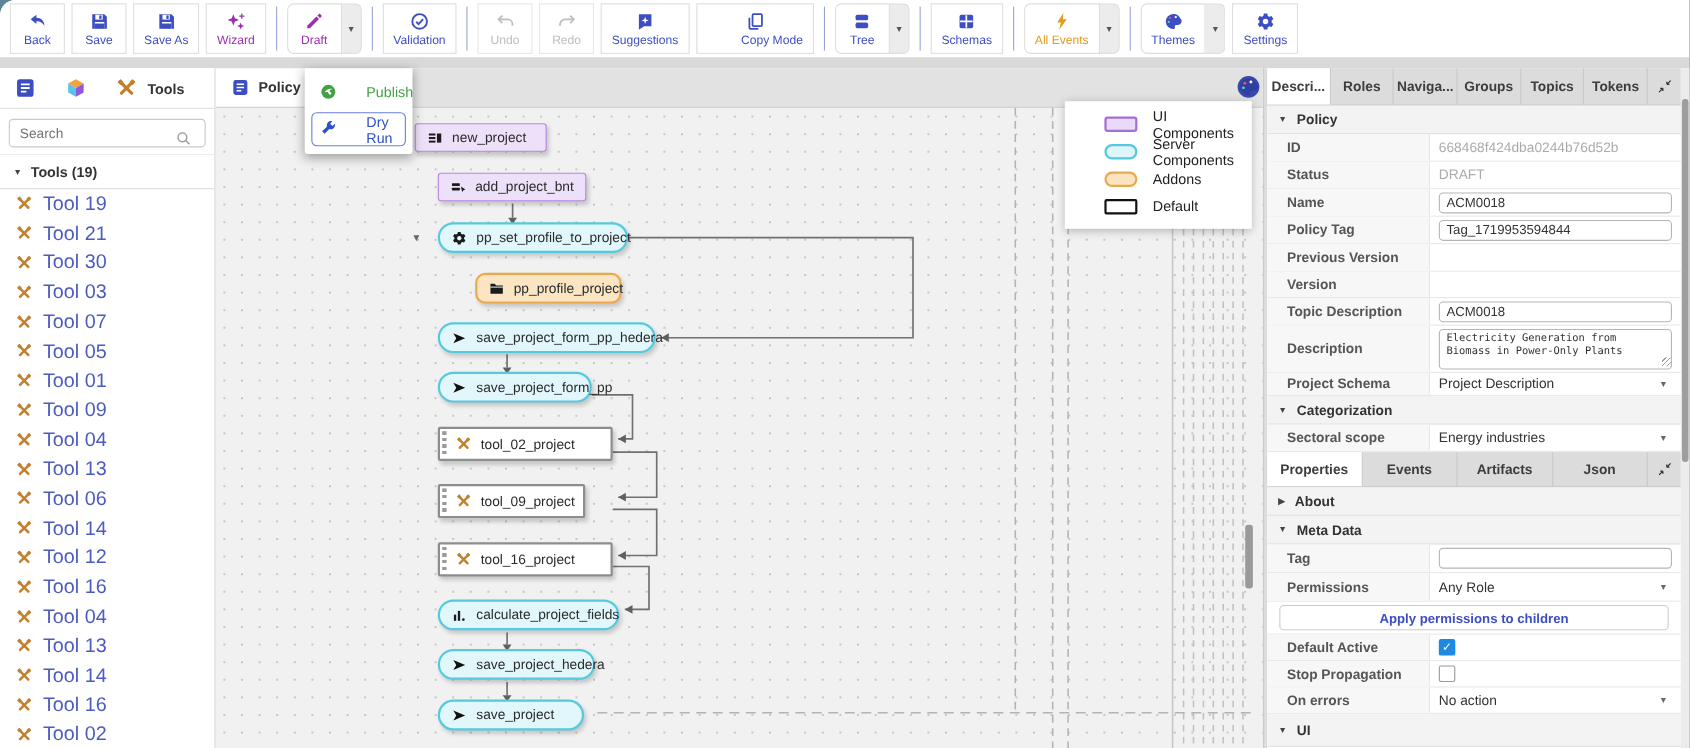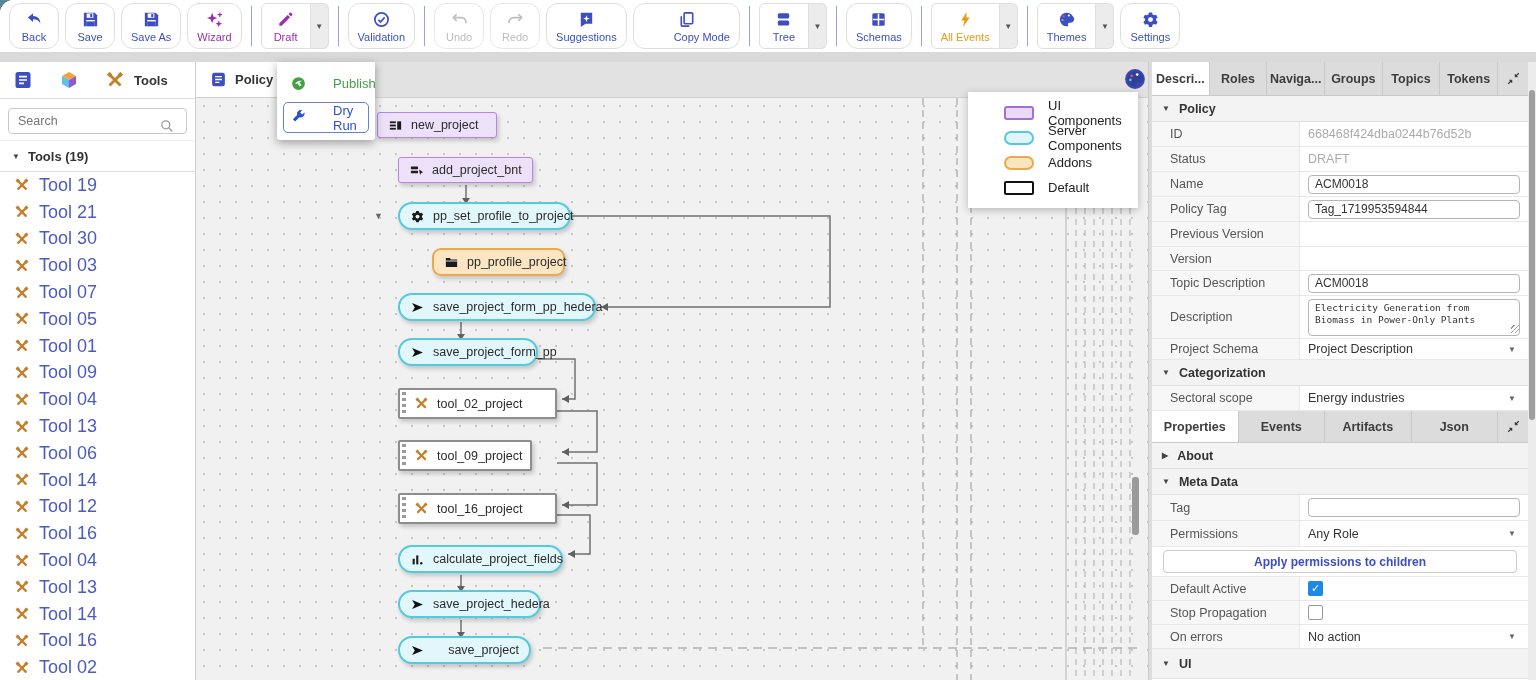--- a/index.html
+++ b/index.html
@@ -1,20 +1,20 @@
 <!DOCTYPE html>
 <html><head>
 <meta charset="utf-8">
 <style>
   html,body{margin:0;padding:0;background:#5b8494;font-family:"Liberation Sans",sans-serif;}
   .app{position:relative;width:1536px;height:680px;background:#fff;border-top-left-radius:14px;overflow:hidden;}
   
   .toolbar{position:absolute;left:0;top:0;width:1536px;height:52px;background:#fff;display:flex;align-items:center;padding-left:6px;box-sizing:border-box;}
   .tb-strip{position:absolute;left:0;top:52px;width:1536px;height:10px;background:#d9d9d9;}
-  .tb-btn{display:flex;flex-direction:column;align-items:center;justify-content:center;gap:3px;height:46px;min-width:50px;padding:0 9px;background:#fff;border:1px solid #dedede;border-radius:12px;margin:0 3px;cursor:pointer;box-sizing:border-box;}
+  .tb-btn{display:flex;flex-direction:column;align-items:center;justify-content:center;gap:3px;height:46px;min-width:50px;padding:0 9px;background:#fff;border:1px solid #dedede;border-radius:0;margin:0 3px;cursor:pointer;box-sizing:border-box;}
   .tb-btn .lbl{font-size:11px;line-height:11px;white-space:nowrap;}
   .tb-split{display:flex;align-items:stretch;margin:0 3px;height:46px;}
   .tb-split .tb-btn{margin:0;border-radius:6px 0 0 6px;}
   .tb-seg{width:17px;border:1px solid #dedede;border-left:none;border-radius:0 6px 6px 0;background:#ececec;display:flex;align-items:center;justify-content:center;font-size:8px;color:#555;cursor:pointer;}
   .tb-sep{width:1px;height:40px;background:#97a3d8;margin:0 6px;}
   .tb-btn.disabled{border-color:#e7e7e7;}
   .icon{display:inline-flex;align-items:center;justify-content:center;}
   
   .menu{position:absolute;left:277px;top:62px;width:98px;background:#fff;box-shadow:0 3px 10px rgba(0,0,0,.35);border-radius:0 0 3px 3px;padding:7px 6px;z-index:60;box-sizing:border-box;}
   .menu-item{display:flex;align-items:center;gap:26px;height:28px;padding:0 6px;font-size:13px;cursor:pointer;border-radius:5px;border:1.5px solid transparent;box-sizing:border-box;}
@@ -34,21 +34,21 @@
   .sb-list{overflow:hidden;flex:1;}
   .sb-tool{display:flex;align-items:center;gap:9px;height:26.8px;padding-left:14px;cursor:pointer;}
   .sb-tool .t-lbl{font-size:18px;color:#4c5bc0;}
   
   .canvas{position:relative;width:952px;height:618px;background:#f1f1f1;overflow:hidden;flex:none;}
   .cv-tabs{position:absolute;left:0;top:0;width:100%;height:36px;background:#e2e2e2;border-bottom:1px solid #cfcfcf;box-sizing:border-box;display:flex;}
   .cv-tab{display:flex;align-items:center;gap:8px;padding:0 14px;background:#fff;border-right:1px solid #cfcfcf;font-size:13px;font-weight:bold;color:#333;cursor:pointer;}
   .cv-grid{position:absolute;left:0;top:36px;width:952px;height:582px;background-image:radial-gradient(#c6c6c6 1px,transparent 1.3px);background-size:16px 16px;}
   .node{position:absolute;display:flex;align-items:center;gap:8px;padding:0 10px;box-sizing:border-box;font-size:12.5px;color:#2b2b2b;box-shadow:2px 3px 4px rgba(0,0,0,.18);cursor:pointer;white-space:nowrap;}
   .node.ui{background:#ede0f9;border:1.5px solid #b985e8;border-radius:3px;}
-  .node.server{background:#e2f7fb;border:2px solid #55c9dd;border-radius:15px;justify-content:space-between;}
+  .node.server{background:#e2f7fb;border:2px solid #55c9dd;border-radius:15px;}
   .node.addon{background:#fbe5c2;border:2px solid #eba94e;border-radius:9px;}
   .node.default{background:#fff;border:2px solid #8d8d8d;border-radius:2px;padding-left:14px;}
   .node.default::before{content:"";position:absolute;left:2px;top:2px;bottom:2px;width:4px;background:repeating-linear-gradient(180deg,#9a9a9a 0 3px,transparent 3px 6px);}
   .collapser{position:absolute;font-size:9px;color:#666;cursor:pointer;}
   .legend{position:absolute;background:#fff;box-shadow:0 2px 8px rgba(0,0,0,.25);padding:8px 0;z-index:20;}
   .lg-row{display:flex;align-items:center;gap:14px;height:25px;padding:0 14px;}
   .lg-sw{width:30px;height:14px;box-sizing:border-box;flex:none;}
   .lg-sw.ui{background:#ead9f7;border:2px solid #a36fd6;border-radius:3px;}
   .lg-sw.server{background:#dff5fa;border:2px solid #54c8dc;border-radius:8px;}
   .lg-sw.addon{background:#fbe4c0;border:2px solid #eba94e;border-radius:8px;}
@@ -62,21 +62,21 @@
   .rpanel{position:relative;width:384px;height:618px;background:#fff;flex:none;font-size:12.5px;}
   .rp-inner{position:absolute;left:0;top:0;width:376px;height:618px;}
   .rp-scroll{position:absolute;right:0;top:0;width:8px;height:618px;background:#ececec;}
   .rp-thumb{position:absolute;left:1px;width:6px;border-radius:3px;background:#9e9e9e;}
   .rp-tabs{display:flex;height:34px;background:#dcdcdc;border-bottom:1px solid #c9c9c9;box-sizing:border-box;}
   .rp-tab{display:flex;align-items:center;justify-content:center;padding:0 10px;flex:1;font-weight:bold;color:#3d3d3d;font-size:12.5px;border-right:1px solid #c9c9c9;cursor:pointer;white-space:nowrap;overflow:hidden;}
   .rp-tab.active{background:#fff;}
   .rp-collapse{width:30px;display:flex;align-items:center;justify-content:center;cursor:pointer;flex:none;}
   .rp-sec{display:flex;align-items:center;gap:9px;padding-left:10px;background:#f3f3f3;border-bottom:1px solid #e2e2e2;font-weight:bold;color:#333;box-sizing:border-box;cursor:pointer;}
   .rp-row{display:flex;border-bottom:1px solid #e8e8e8;box-sizing:border-box;}
-  .rp-lab{width:148px;flex:none;background:#f7f7f7;border-right:1px solid #e8e8e8;display:flex;align-items:center;padding-left:18px;color:#555;box-sizing:border-box;}
+  .rp-lab{width:148px;flex:none;background:#f7f7f7;border-right:1px solid #e8e8e8;display:flex;align-items:center;padding-left:18px;color:#555;box-sizing:border-box;font-weight:bold;}
   .rp-val{flex:1;display:flex;align-items:center;padding:0 8px;color:#333;position:relative;box-sizing:border-box;}
   .rp-val.gray{color:#ababab;}
   .rp-input{width:100%;height:19px;border:1px solid #b5b5b5;border-radius:4px;padding:0 6px;font-size:12px;color:#333;font-family:"Liberation Sans",sans-serif;box-sizing:border-box;outline:none;background:#fff;}
   .rp-ta{width:100%;height:37px;border:1px solid #b5b5b5;border-radius:4px;padding:2px 6px;font-size:9.5px;line-height:12px;color:#333;font-family:"DejaVu Sans Mono",monospace;box-sizing:border-box;outline:none;resize:none;position:relative;}
   .ta-grip{position:absolute;right:9px;bottom:5px;width:8px;height:8px;background:repeating-linear-gradient(135deg,transparent 0 2px,#999 2px 3px);pointer-events:none;}
   .rp-select{flex:1;display:flex;align-items:center;justify-content:space-between;cursor:pointer;}
   .rp-caret{font-size:8px;color:#666;margin-right:4px;}
   .rp-btnrow{display:flex;align-items:center;justify-content:center;border-bottom:1px solid #e8e8e8;box-sizing:border-box;}
   .rp-apply{width:94%;height:23px;background:#fff;border:1px solid #ccc;border-radius:4px;color:#3c4ec2;font-size:12px;font-weight:bold;cursor:pointer;font-family:"Liberation Sans",sans-serif;}
   .chk{width:15px;height:15px;border-radius:2px;box-sizing:border-box;display:flex;align-items:center;justify-content:center;cursor:pointer;}

